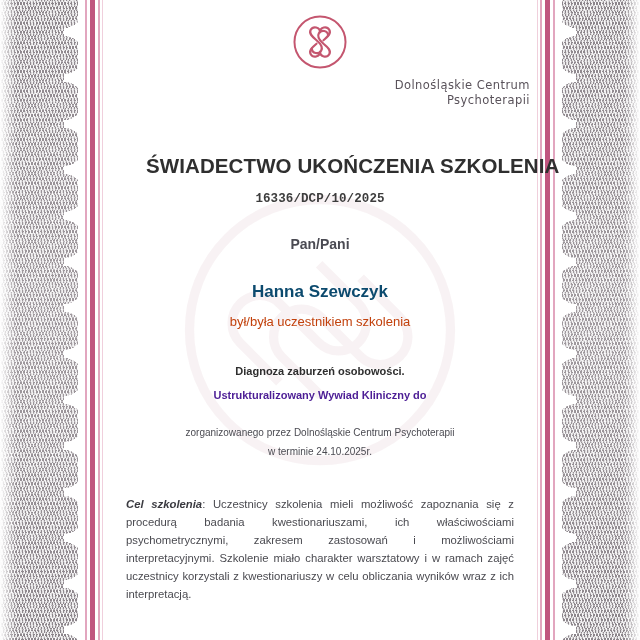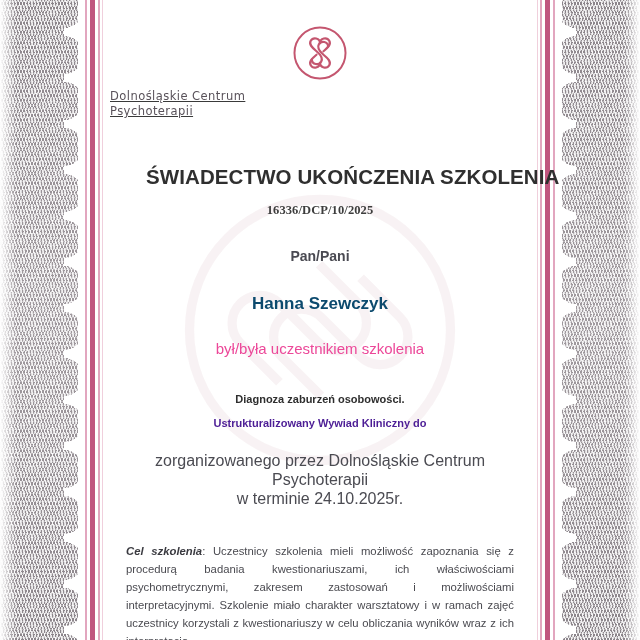--- a/index.html
+++ b/index.html
@@ -125,23 +125,22 @@
     position: absolute;
     left: 110px;
     right: 110px;
     top: 0;
     bottom: 0;
     text-align: center;
   }
 
   
   #logo-block {
-    padding-top: 24px;
-    text-align: left;
-    text-decoration: underline;
+    padding-top: 13px;
+    text-align: right;
   }
   #logo-mark { display: block; margin: 0 auto; }
   #logo-text {
     margin-top: 7px;
     font-size: 11.5px;
     line-height: 15px;
     letter-spacing: .45px;
     color: #59525a;
     font-family: "DejaVu Sans", sans-serif;
   }
@@ -154,54 +153,54 @@
     letter-spacing: .1px;
     color: #2f2f2f;
     white-space: nowrap;
     margin-left: 36px;
   }
   #cert-number {
     margin-top: 14px;
     font-size: 12.5px;
     font-weight: bold;
     color: #3d3d3d;
-    font-family: Liberation Serif, serif;
+    font-family: Liberation Mono, monospace;
     letter-spacing: .1px;
   }
 
   #salutation {
     margin-top: 30px;
     font-size: 14px;
     font-weight: bold;
     color: #4a4a52;
   }
   #recipient-name {
     margin-top: 30px;
     font-size: 17px;
     font-weight: bold;
     color: #0c4a6e;
   }
   #participation-line {
-    margin-top: 26px;
-    font-size: 15px;
-    color: #ec4899;
+    margin-top: 12px;
+    font-size: 13px;
+    color: #c2410c;
   }
 
   #training-title {
     margin-top: 30px;
     font-size: 11px;
     font-weight: bold;
     line-height: 24px;
     color: #2e2e2e;
   }
   #training-title .sub { color: #4c1d95; }
 
   #organizer {
     margin-top: 16px;
-    font-size: 16px;
+    font-size: 10px;
     line-height: 19px;
     color: #4b4b52;
   }
 
   
   #goal-paragraph {
     margin: 34px 16px 0 16px;
     font-size: 11.3px;
     line-height: 18px;
     text-align: justify;

